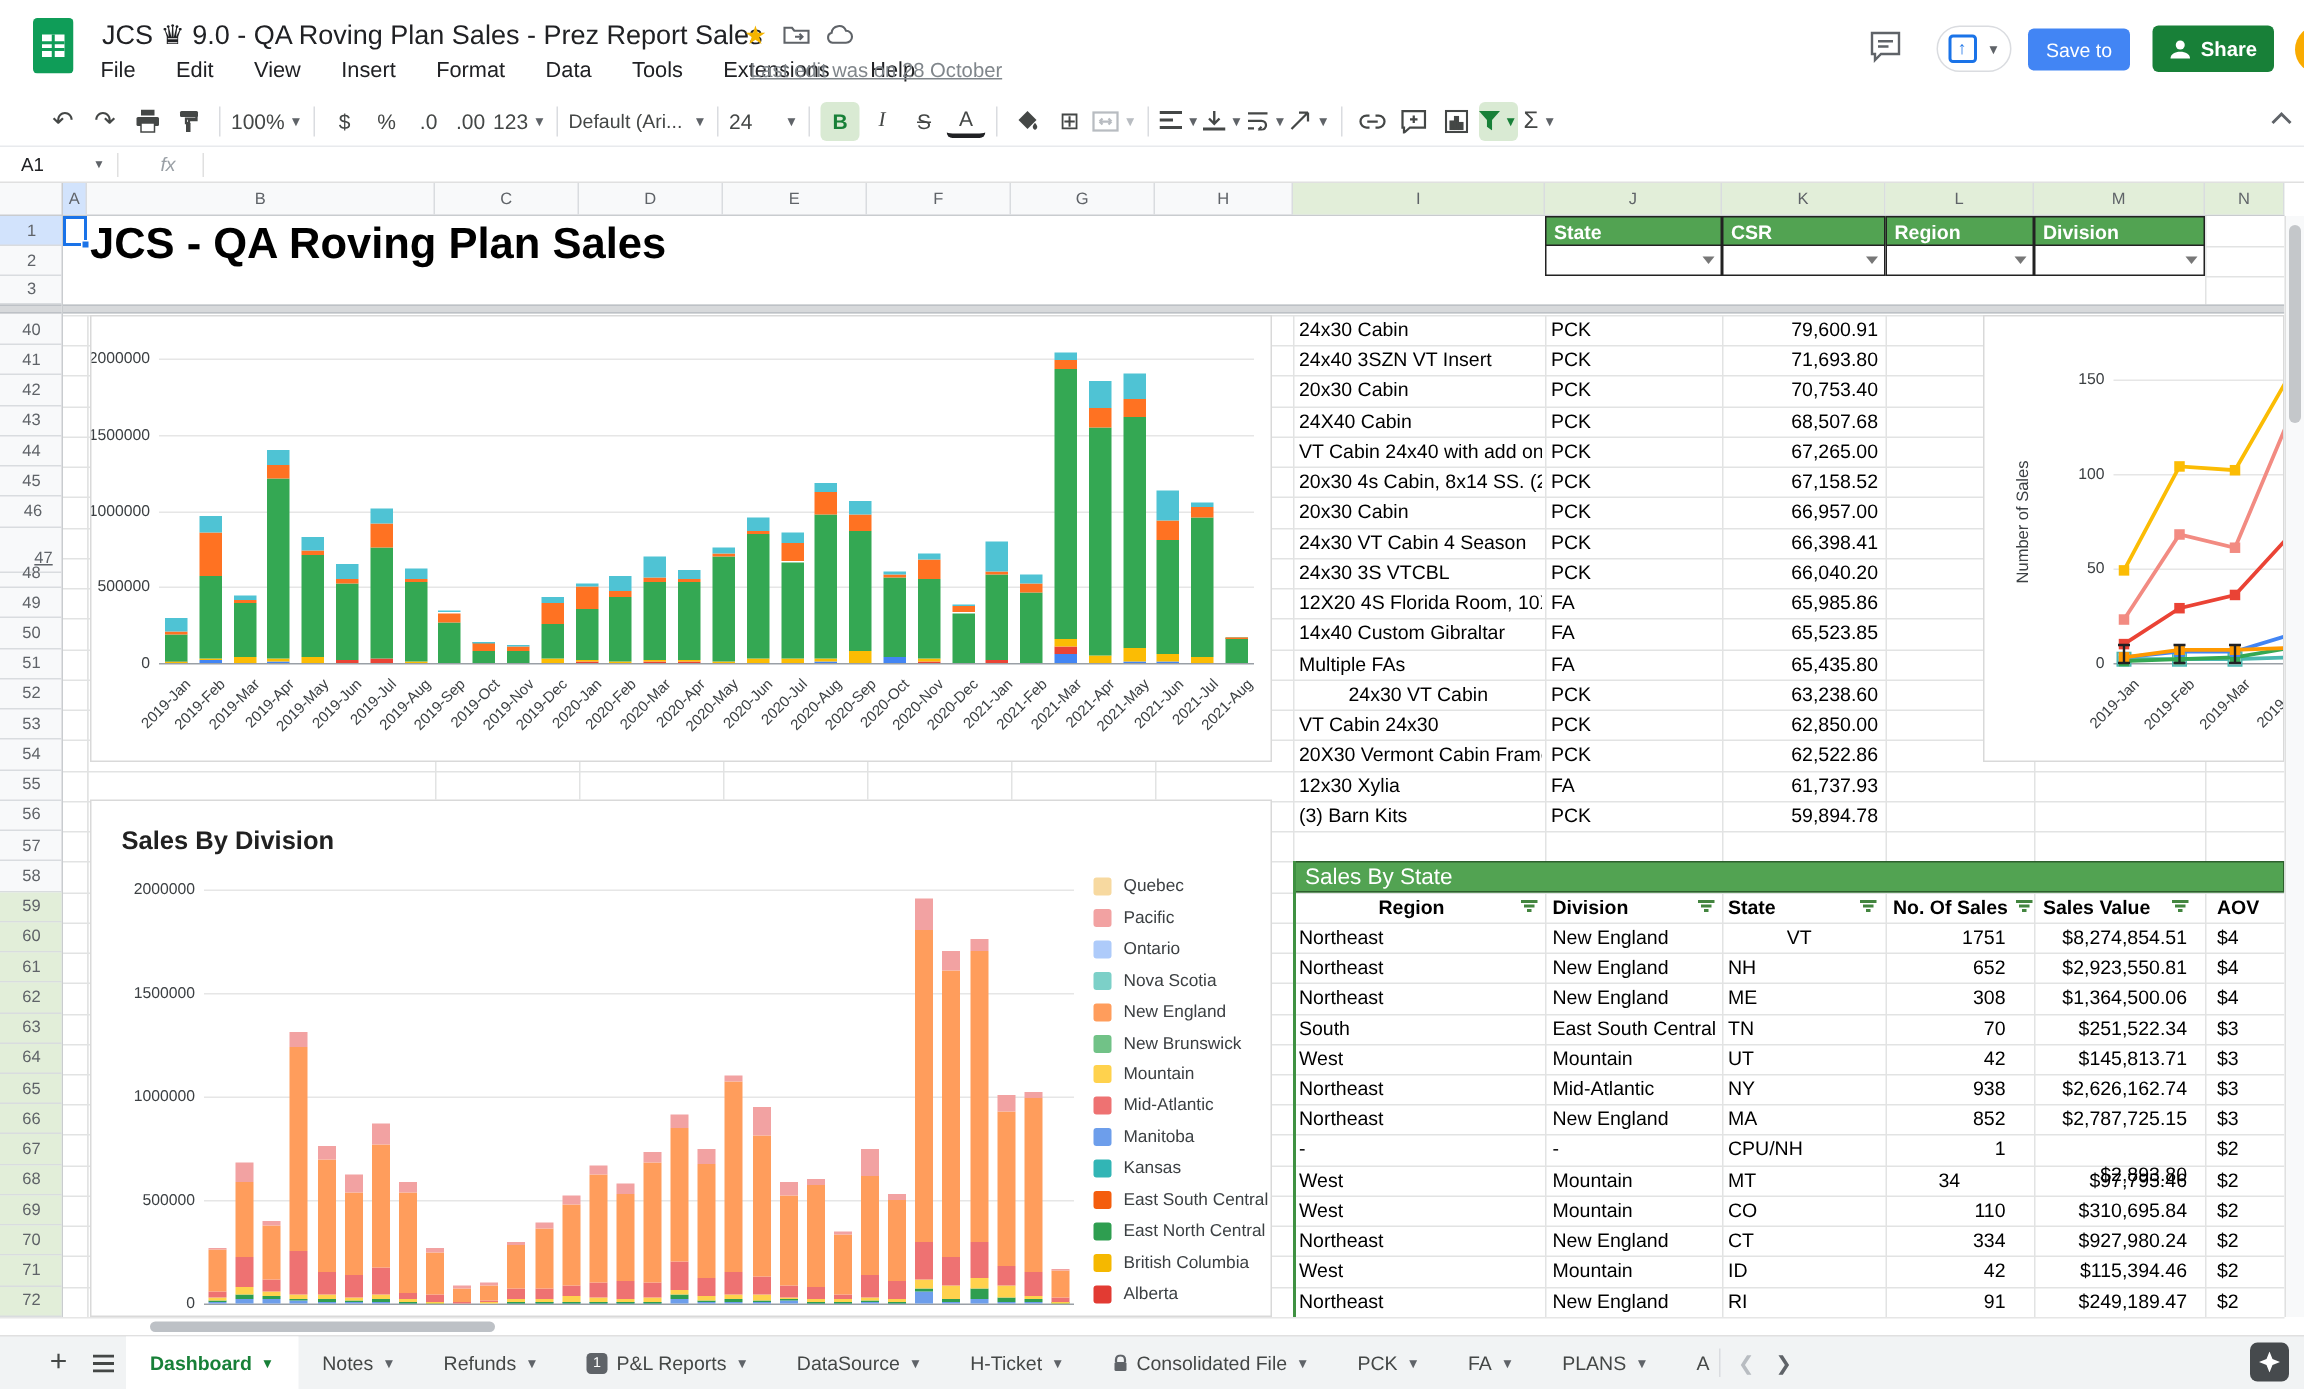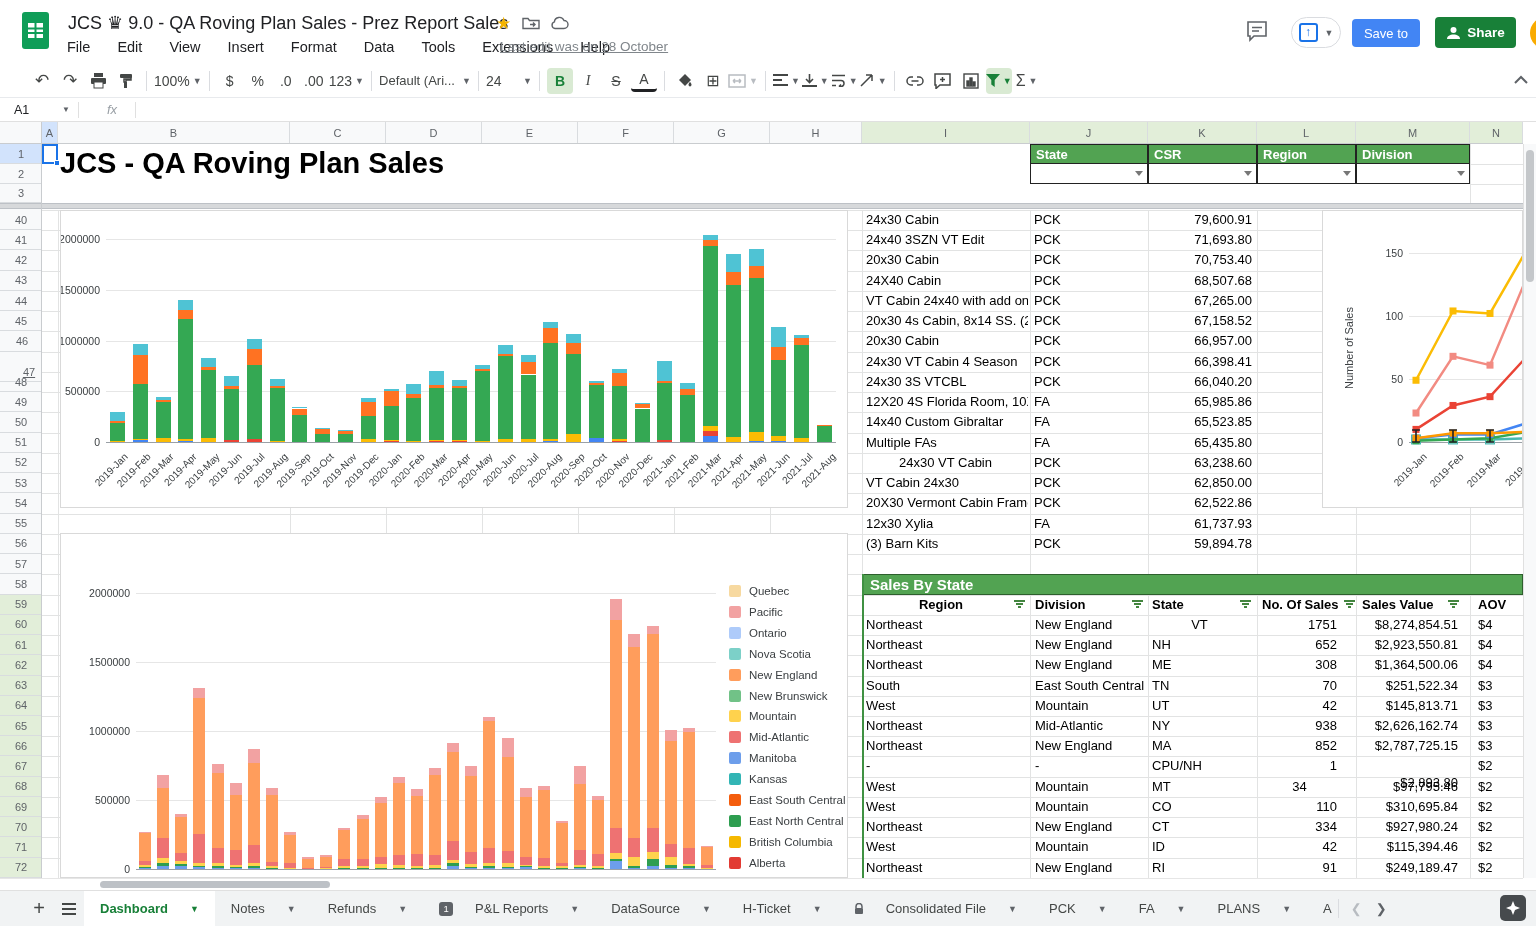--- a/index.html
+++ b/index.html
@@ -56,34 +56,34 @@
 .num{text-align:right}
 .chartbox{position:absolute;background:#fff;border:1px solid #d9d9d9;overflow:hidden}
 .gridline{position:absolute;height:1px;background:#e6e6e6}
 .axisline{position:absolute;height:1px;background:#9aa0a6}
 .ytick{position:absolute;font-size:10.5px;color:#3c4043;text-align:right}
 .xlab{position:absolute;font-size:10px;color:#3c4043;white-space:nowrap;transform:translateX(-100%) rotate(-45deg);transform-origin:100% 0}
 .seg{position:absolute}
 .ctitle{position:absolute;font-size:17px;font-weight:bold;color:#212121}
 .leg{position:absolute;display:flex;align-items:center;gap:8px;font-size:11.5px;color:#3c4043;white-space:nowrap}
 .leg .sw{width:12px;height:12px;border-radius:2px;flex:none}
-#sbs-banner{position:absolute;background:#52a352;color:#fff;font-weight:bold;font-size:15px;display:flex;align-items:center;padding-left:7px;border:1px solid #2d5f2d}
+#sbs-banner{position:absolute;background:#52a352;color:#fff;font-weight:normal;font-size:15px;display:flex;align-items:center;padding-left:7px;border:1px solid #2d5f2d}
 .sbs-h{position:absolute;font-size:13px;font-weight:bold;color:#000;white-space:nowrap;line-height:20px}
 .f-ic{position:absolute;width:11px;height:10px}
 .f-ic i{display:block;background:#43853f;height:2px;margin-bottom:1px}
 #sbs-left{position:absolute;width:2px;background:#3f9142}
 
 #v-scroll{position:absolute;left:1523px;top:144px;width:13px;height:734px;background:#f8f9fa;border-left:1px solid #e0e0e0}
 #v-thumb{position:absolute;left:2px;top:6px;width:8px;height:132px;background:#c4c7ca;border-radius:4px}
 #h-scroll{position:absolute;left:0;top:878px;width:1523px;height:12px;background:#fff;border-top:1px solid #e6e6e6}
 #h-thumb{position:absolute;left:100px;top:2px;width:230px;height:7px;background:#bdc1c6;border-radius:4px}
 
 #tabbar{position:absolute;left:0;top:890px;width:1536px;height:36px;background:#f1f3f4;display:flex;align-items:stretch;border-top:1px solid #e0e0e0}
 .tabctl{width:30px;display:flex;align-items:center;justify-content:center;color:#444746;font-size:17px;cursor:pointer}
-.stab{display:flex;align-items:center;gap:22px;padding:0 16px;font-size:13px;color:#444746;cursor:pointer;white-space:nowrap}
+.stab{display:flex;align-items:center;gap:6px;padding:0 16px;font-size:13px;color:#444746;cursor:pointer;white-space:nowrap}
 .stab .tcaret{font-size:9px;color:#5f6368}
 .stab.active{background:#fff;color:#188038;font-weight:bold}
 .stab.active .tcaret{color:#188038}
 .badge1{width:14px;height:14px;background:#5f6368;border-radius:3px;color:#fff;font-size:9.5px;display:flex;align-items:center;justify-content:center}
 .tabdiv{width:1px;background:#dadce0;margin:8px 4px}
 .navarr{display:flex;align-items:center;color:#5f6368;font-size:13px;gap:14px;padding:0 8px}
 #explore-btn{position:absolute;right:10px;top:895px;width:26px;height:26px;background:#464a4d;border-radius:5px;display:flex;align-items:center;justify-content:center;cursor:pointer}
 </style>
 </head>
 <body>
@@ -405,21 +405,21 @@
         <div class="fdrop" style="left: 1257px; top: 164px; width: 99px; height: 20px; position: absolute;">
           <div class="dd"></div>
         </div>
         <div class="fhead" style="left: 1356px; top: 144px; width: 114px; height: 20px; position: absolute;">Division</div>
         <div class="fdrop" style="left: 1356px; top: 164px; width: 114px; height: 20px; position: absolute;">
           <div class="dd"></div>
         </div>
         <div class="celltxt" style="left: 866px; top: 210px; width: 162px; height: 20.24px; position: absolute;">24x30 Cabin</div>
         <div class="celltxt" style="left: 1034px; top: 210px; width: 60px; height: 20.24px; position: absolute;">PCK</div>
         <div class="celltxt num" style="left: 1150px; top: 210px; width: 102px; height: 20.24px; position: absolute;">79,600.91</div>
-        <div class="celltxt" style="left: 866px; top: 230.24px; width: 162px; height: 20.24px; position: absolute;">24x40 3SZN VT Edit</div>
+        <div class="celltxt" style="left: 866px; top: 230.24px; width: 162px; height: 20.24px; position: absolute;">24x40 3SZN VT Insert</div>
         <div class="celltxt" style="left: 1034px; top: 230.24px; width: 60px; height: 20.24px; position: absolute;">PCK</div>
         <div class="celltxt num" style="left: 1150px; top: 230.24px; width: 102px; height: 20.24px; position: absolute;">71,693.80</div>
         <div class="celltxt" style="left: 866px; top: 250.48px; width: 162px; height: 20.24px; position: absolute;">20x30 Cabin</div>
         <div class="celltxt" style="left: 1034px; top: 250.48px; width: 60px; height: 20.24px; position: absolute;">PCK</div>
         <div class="celltxt num" style="left: 1150px; top: 250.48px; width: 102px; height: 20.24px; position: absolute;">70,753.40</div>
         <div class="celltxt" style="left: 866px; top: 270.72px; width: 162px; height: 20.24px; position: absolute;">24X40 Cabin</div>
         <div class="celltxt" style="left: 1034px; top: 270.72px; width: 60px; height: 20.24px; position: absolute;">PCK</div>
         <div class="celltxt num" style="left: 1150px; top: 270.72px; width: 102px; height: 20.24px; position: absolute;">68,507.68</div>
         <div class="celltxt" style="left: 866px; top: 290.96px; width: 162px; height: 20.24px; position: absolute;">VT Cabin 24x40 with add ons</div>
         <div class="celltxt" style="left: 1034px; top: 290.96px; width: 60px; height: 20.24px; position: absolute;">PCK</div>
@@ -748,20 +748,21 @@
           <div class="seg" style="left: 733.281px; top: 226.94px; width: 15px; height: 4.06px; position: absolute; background: rgb(251, 188, 4);"></div>
           <div class="seg" style="left: 733.281px; top: 133.56px; width: 15px; height: 93.38px; position: absolute; background: rgb(52, 168, 83);"></div>
           <div class="seg" style="left: 733.281px; top: 126.963px; width: 15px; height: 6.5975px; position: absolute; background: rgb(255, 114, 34);"></div>
           <div class="seg" style="left: 733.281px; top: 124.425px; width: 15px; height: 2.5375px; position: absolute; background: rgb(79, 195, 212);"></div>
           <div class="xlab" style="left: 745.781px; top: 240px;">2021-Jul</div>
           <div class="seg" style="left: 756.094px; top: 214.252px; width: 15px; height: 16.7475px; position: absolute; background: rgb(52, 168, 83);"></div>
           <div class="seg" style="left: 756.094px; top: 213.745px; width: 15px; height: 0.5075px; position: absolute; background: rgb(255, 114, 34);"></div>
           <div class="xlab" style="left: 768.594px; top: 240px;">2021-Aug</div>
         </div>
         <div class="chartbox" style="left: 60px; top: 533px; width: 788px; height: 345px; position: absolute;">
+          <div class="ctitle" style="left: 20px; top: 17px; width: 400px; height: 24px; position: absolute;">Sales By Division</div>
           <div class="gridline" style="left: 75px; top: 59px; width: 580px; height: 1px; position: absolute;"></div>
           <div class="ytick" style="left: 27px; top: 53px; width: 42px; height: 12px; position: absolute;">2000000</div>
           <div class="gridline" style="left: 75px; top: 128px; width: 580px; height: 1px; position: absolute;"></div>
           <div class="ytick" style="left: 27px; top: 122px; width: 42px; height: 12px; position: absolute;">1500000</div>
           <div class="gridline" style="left: 75px; top: 197px; width: 580px; height: 1px; position: absolute;"></div>
           <div class="ytick" style="left: 27px; top: 191px; width: 42px; height: 12px; position: absolute;">1000000</div>
           <div class="gridline" style="left: 75px; top: 266px; width: 580px; height: 1px; position: absolute;"></div>
           <div class="ytick" style="left: 27px; top: 260px; width: 42px; height: 12px; position: absolute;">500000</div>
           <div class="axisline" style="left: 75px; top: 335px; width: 580px; height: 1px; position: absolute;"></div>
           <div class="ytick" style="left: 27px; top: 329px; width: 42px; height: 12px; position: absolute;">0</div>

